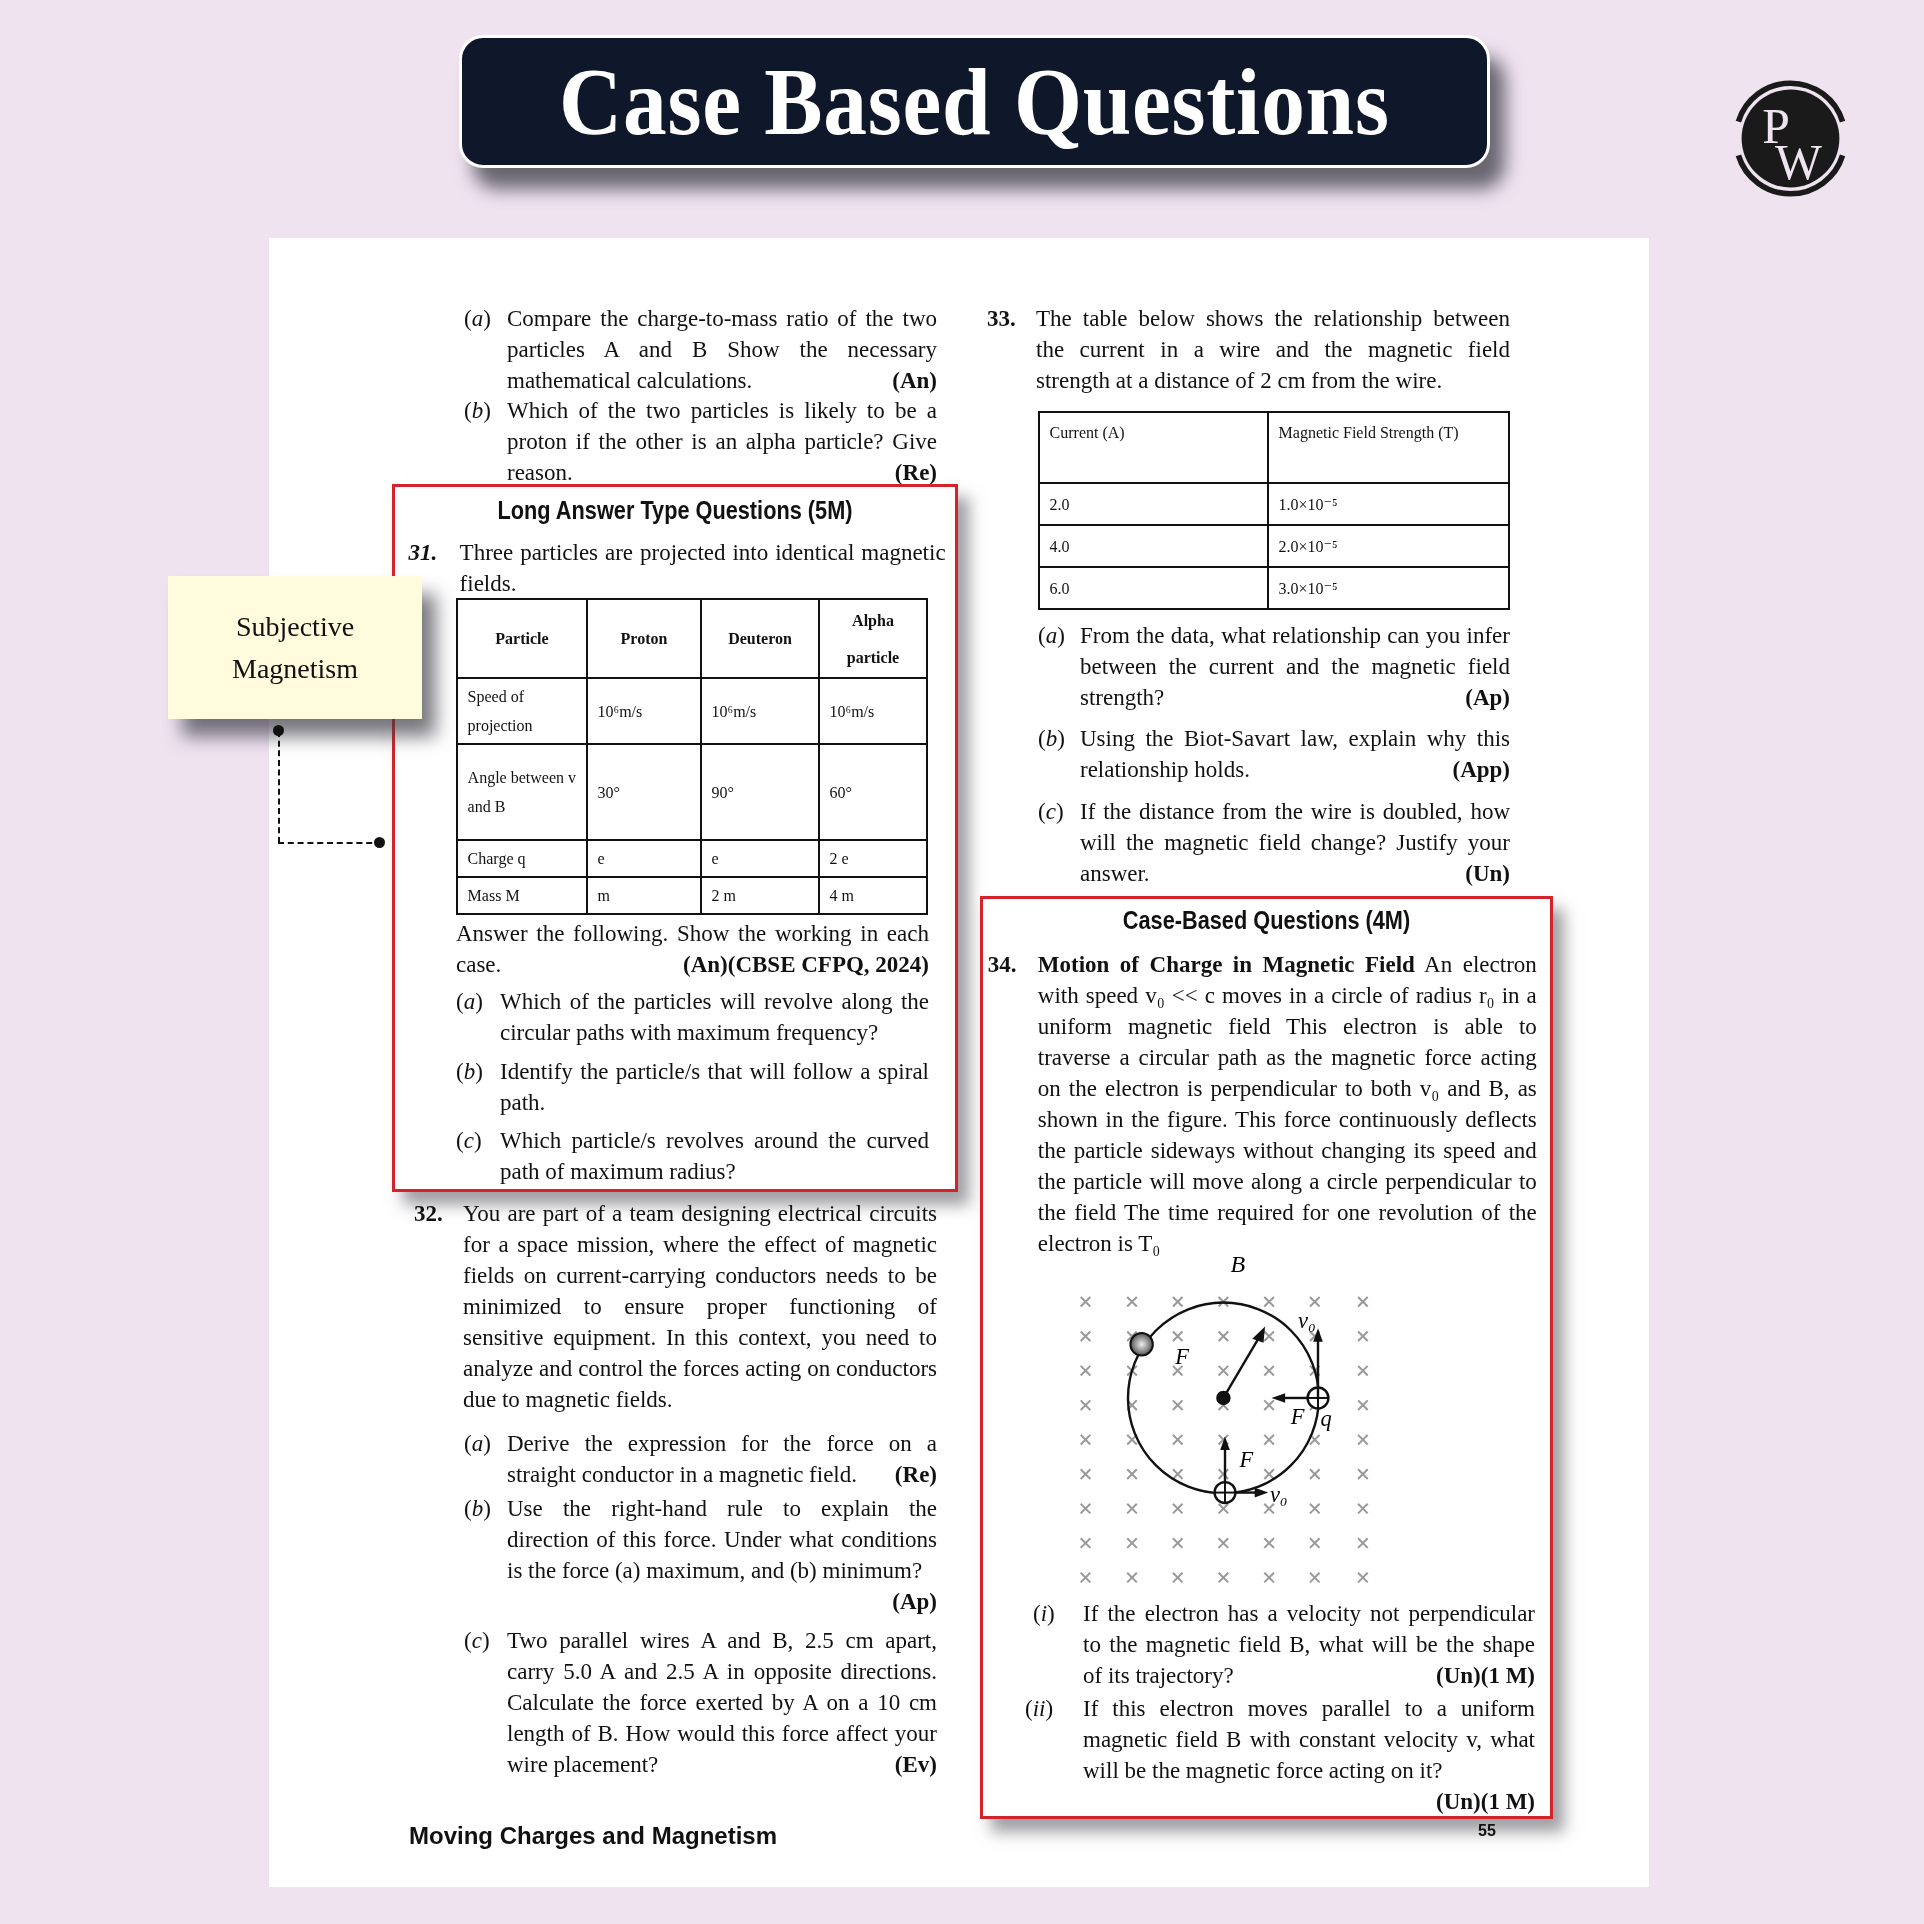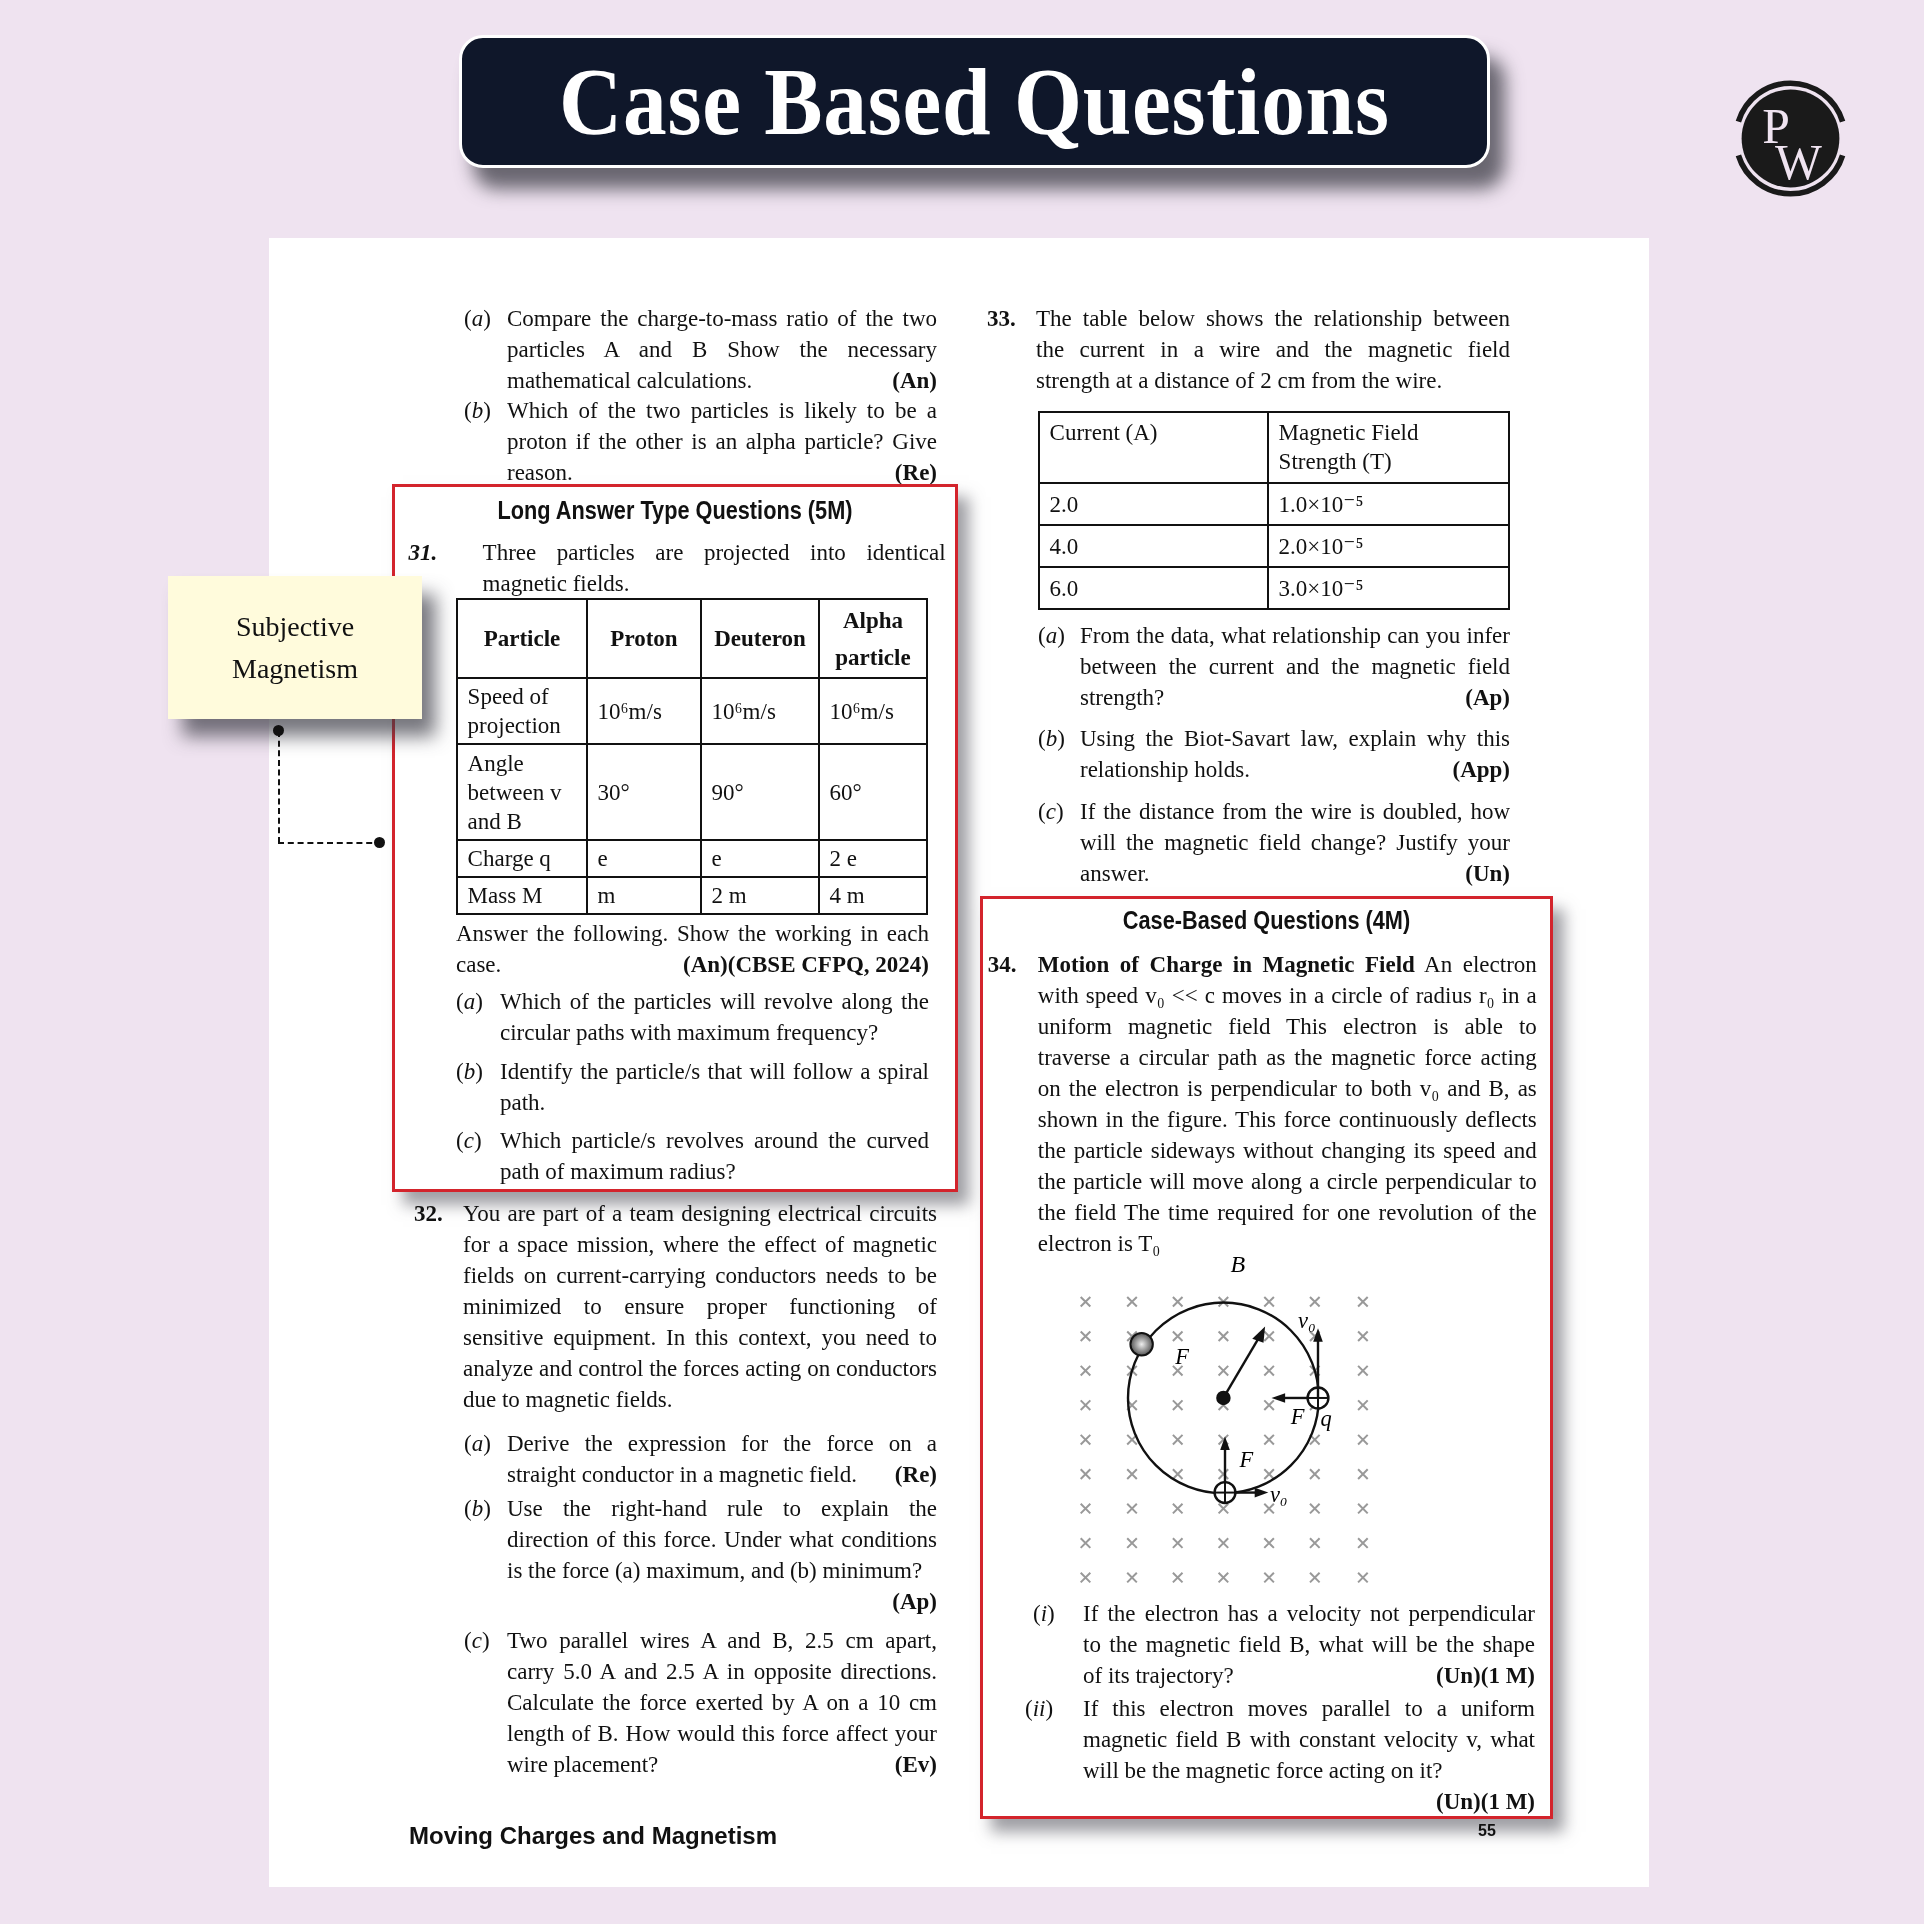--- a/index.html
+++ b/index.html
@@ -65,21 +65,21 @@
     font-size: 26.5px;
     text-align: center;
     transform: scaleX(0.82);
     letter-spacing: 0px;
   }
 
   
   table { border-collapse: collapse; }
   td, th {
     border: 2px solid #111;
-    font-size: 23px;
+    font-size: 16px;
     line-height: 29px;
     vertical-align: middle;
     text-align: left;
     padding: 1.6px 9.6px;
     font-weight: normal;
   }
   th { font-weight: bold; text-align: center; }
 
   
   .sticky {
@@ -142,21 +142,21 @@
     <span>Which of the two particles is likely to be a proton if the other is an alpha particle? Give reason.</span>
     <span class="tag">(Re)</span>
   </div>
 </div>
 
 <div class="abs redbox" style="left:392px; top:484px; width:566px; height:708px;">
   <div class="box-heading" style="margin-top:8px;">Long Answer Type Questions (5M)</div>
 
   <div class="abs txt" style="left:13.6px; top:50px; width:537px;">
     <span class="qnum abs" style="left:0;top:0;font-style:italic;">31.</span>
-    <div style="margin-left:74px;">Three particles are projected into identical magnetic fields.</div>
+    <div style="margin-left:51px;">Three particles are projected into identical magnetic fields.</div>
   </div>
 
   <table class="abs" style="left:61px; top:111px; width:472px;">
     <tbody>
         <tr style="height:72px;">
       <th style="width:130px;">Particle</th>
       <th style="width:114px;">Proton</th>
       <th style="width:118px;">Deuteron</th>
       <th style="line-height:37px;">Alpha particle</th>
     </tr>

